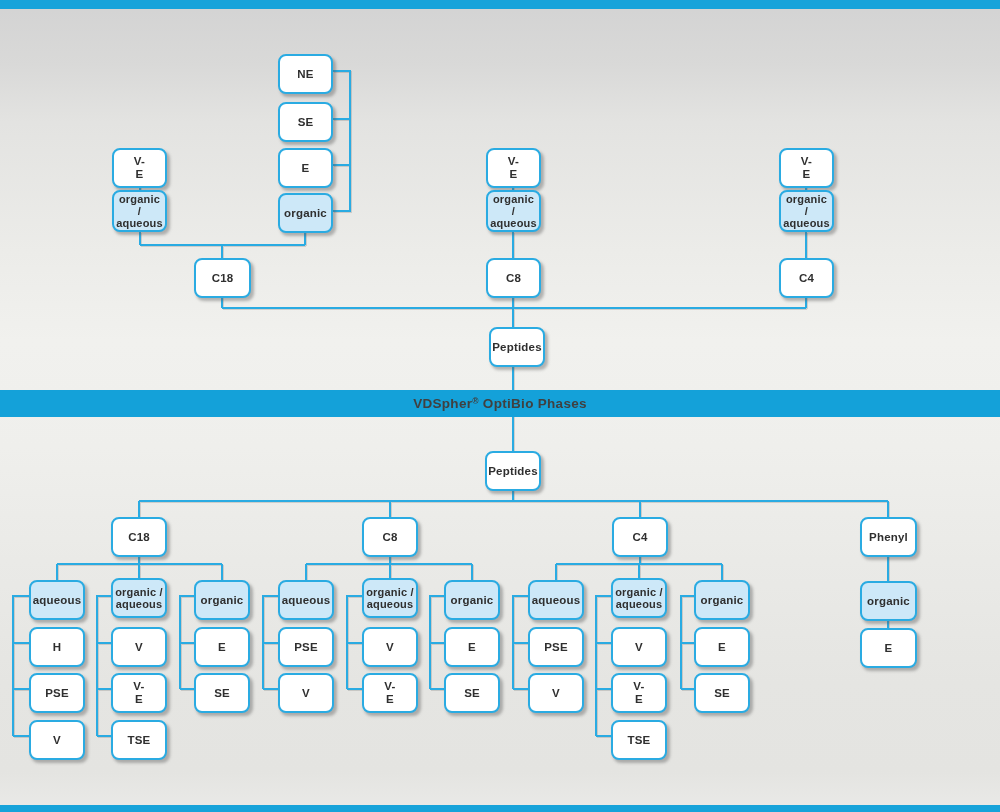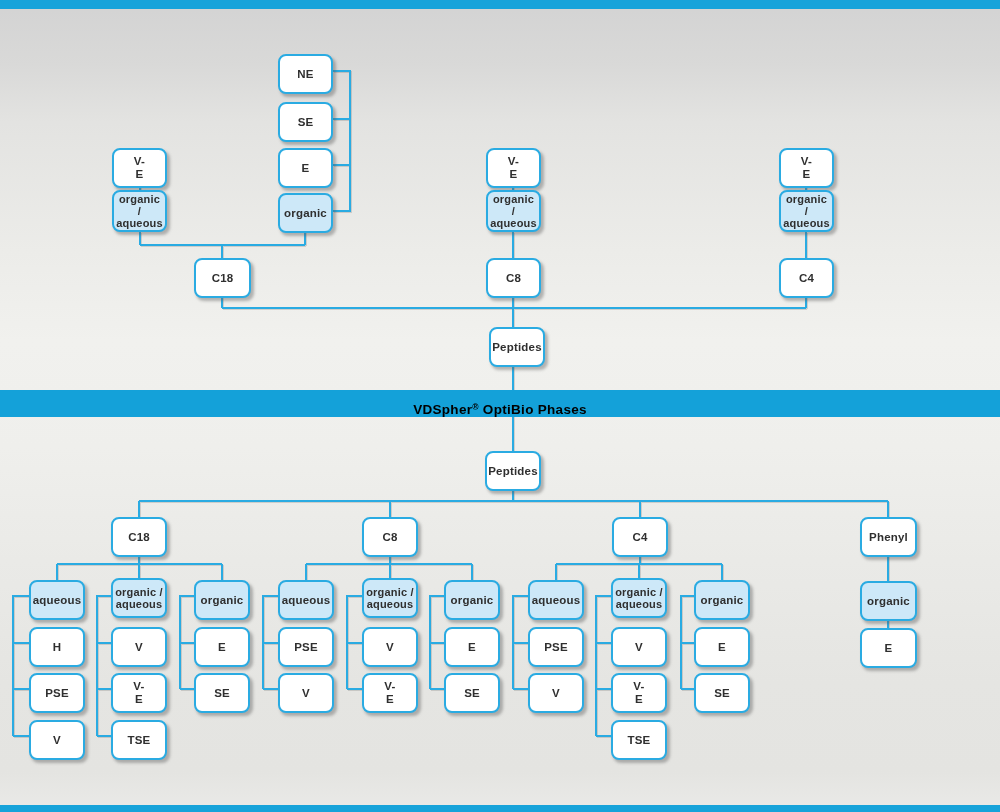--- a/index.html
+++ b/index.html
@@ -17,22 +17,22 @@
   .node{
     position:absolute;box-sizing:border-box;display:flex;align-items:center;justify-content:center;
     text-align:center;background:#ffffff;border:2px solid #2aabe2;border-radius:8px;
     box-shadow:2.5px 3px 3px rgba(90,90,90,.42);
     font-weight:bold;font-size:11.5px;letter-spacing:.2px;color:#2f2f2f;line-height:1.1;padding:18px;
   }
   .node.lb{background:#cde8f8;}
   .node.multi{font-size:11px;line-height:1.12;padding:18px 2px;}
   .banner{
     position:absolute;left:0;top:390px;width:1000px;height:27px;background:#14a1d9;
-    display:flex;align-items:flex-end;justify-content:center;
-    color:#000000;font-weight:bold;font-size:13.5px;letter-spacing:.3px;
+    display:flex;align-items:center;justify-content:center;
+    color:#404040;font-weight:bold;font-size:13.5px;letter-spacing:.3px;
   }
   .banner .reg{font-size:8.5px;position:relative;top:-4px;}
   .banner .rest{margin-left:4px;}
 </style>
 </head>
 <body>
 
 <div class="stage">
 
   <div class="bar-top"></div>

